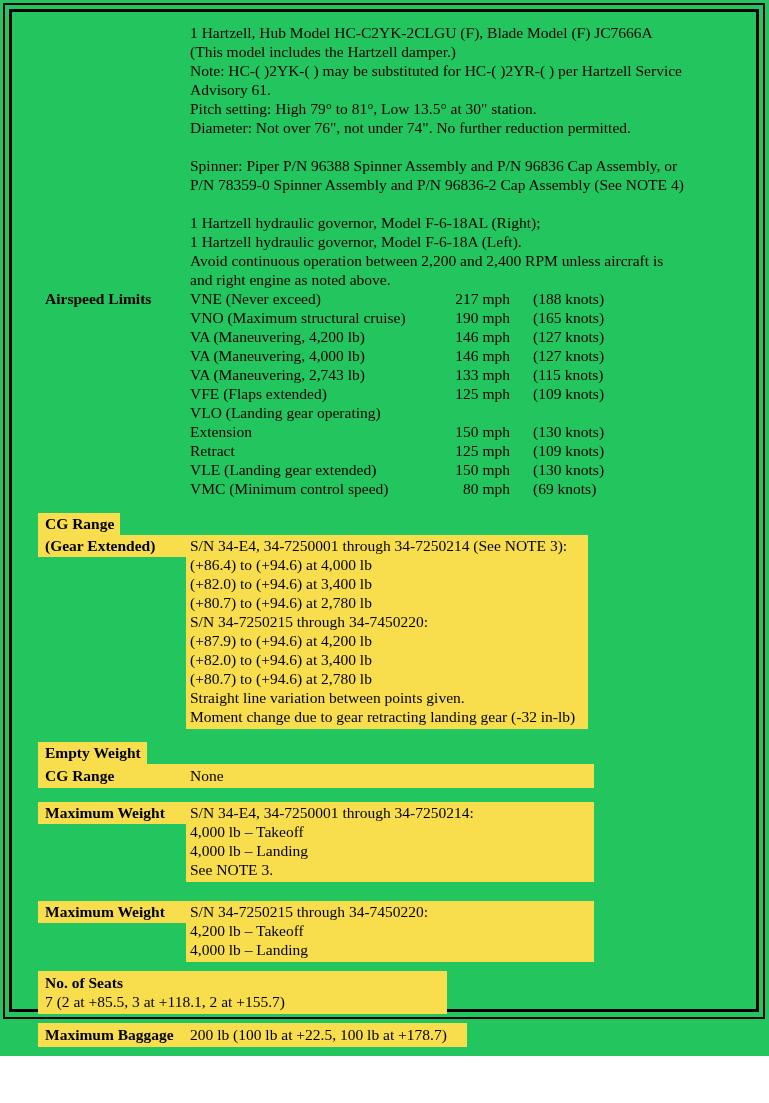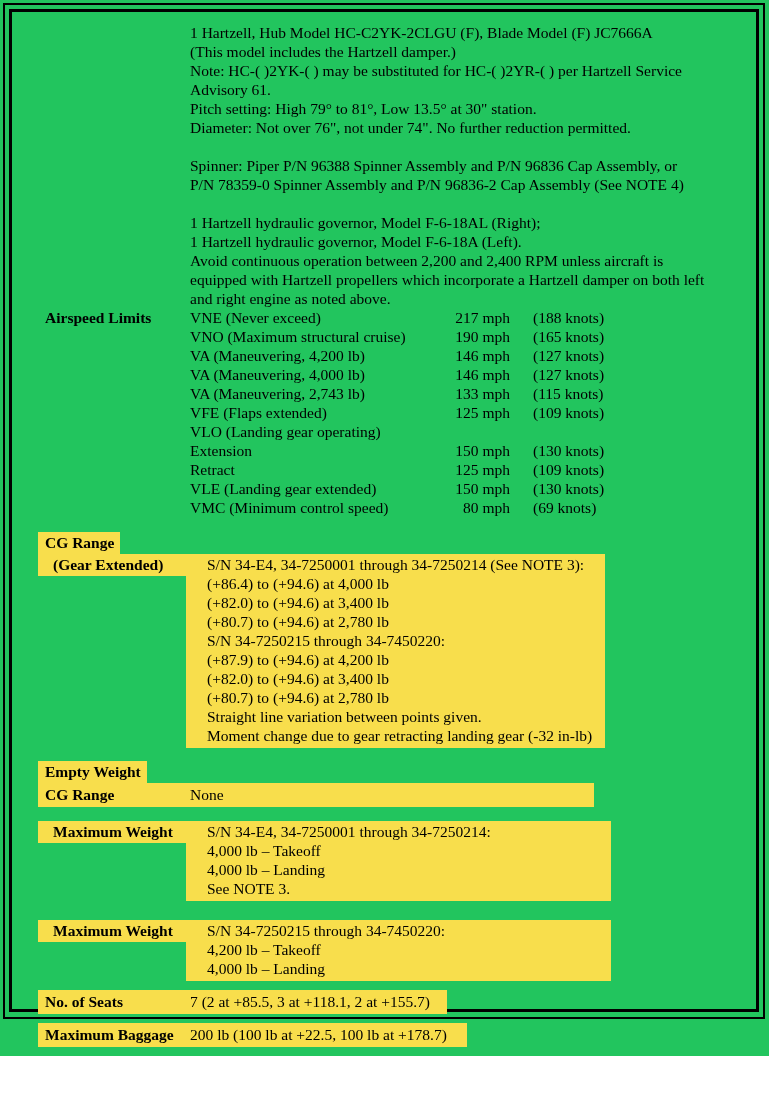--- a/index.html
+++ b/index.html
@@ -35,34 +35,34 @@
   .as-mph  { width:55px; flex:none; text-align:right; }
   .as-knots{ margin-left:23px; }
 
   
   .hl-fit {
     display:inline-block; background:var(--hl);
     margin-left:-7px; padding:1px 6px 2px 7px;
   }
   .hl-col {
     display:block; background:var(--hl);
-    margin-left:-7px; width:145px; padding:1px 0 2px 15px;
+    margin-left:-7px; width:145px; padding:1px 0 2px 7px;
   }
   .hl-block {
-    background:var(--hl); margin-left:-4px; padding:1px 6px 3px 21px;
+    background:var(--hl); margin-left:-4px; padding:1px 6px 3px 4px;
   }
   .hl-block.cg { width:392px; }
   .hl-block.mw { width:398px; }
   .hl-row {
     display:flex; background:var(--hl);
     margin-left:-7px; padding:2px 0 3px 7px;
   }
   .hl-row .lbl { width:145px; }
   .hl-row.cgnone   { width:549px; }
-  .hl-row.seats    { width:402px; }
+  .hl-row.seats    { width:402px;flex-direction:column; }
   .hl-row.baggage  { width:422px; }
 
   .sec-cg   { margin-top:15px; }
   .sec-ew   { margin-top:13px; }
   .sec-mw1  { margin-top:14px; }
   .sec-mw2  { margin-top:19px; }
   .sec-seats{ margin-top:9px; }
   .sec-bag  { margin-top:9px;font-family:Liberation Serif, serif; }
 
   .caption {
@@ -92,21 +92,20 @@
           <div class="line">Diameter: Not over 76", not under 74". No further reduction permitted.</div>
         </div>
         <div class="para">
           <div class="line">Spinner: Piper P/N 96388 Spinner Assembly and P/N 96836 Cap Assembly, or</div>
           <div class="line">P/N 78359-0 Spinner Assembly and P/N 96836-2 Cap Assembly (See NOTE 4)</div>
         </div>
         <div class="para">
           <div class="line">1 Hartzell hydraulic governor, Model F-6-18AL (Right);</div>
           <div class="line">1 Hartzell hydraulic governor, Model F-6-18A (Left).</div>
           <div class="line">Avoid continuous operation between 2,200 and 2,400 RPM unless aircraft is</div>
-          <div class="line">equipped with Hartzell propellers which incorporate a Hartzell damper on both left</div>
           <div class="line">and right engine as noted above.</div>
         </div>
       </div>
     </div>
 
     <div class="row sec-airspeed">
       <div class="lbl">Airspeed Limits</div>
       <div class="val">
         <div class="as-row">
           <div class="as-term">VNE (Never exceed)</div>

